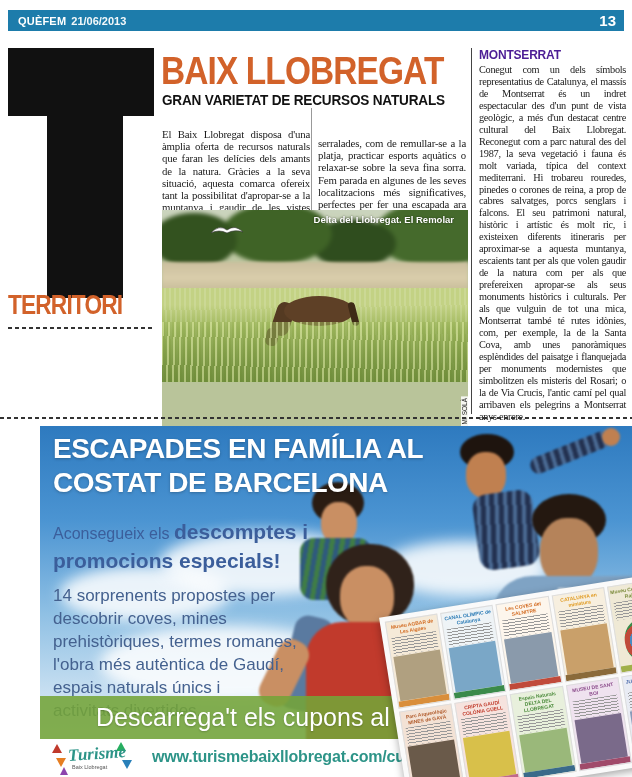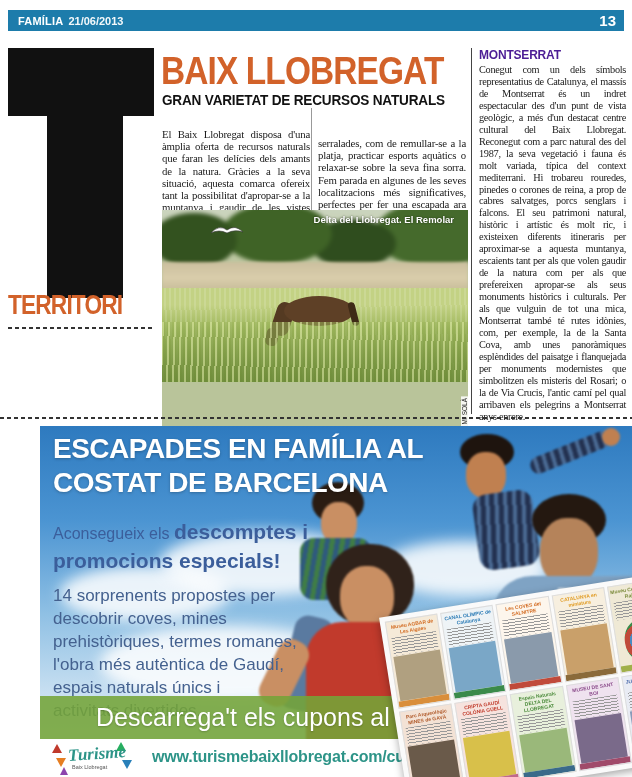--- a/index.html
+++ b/index.html
@@ -120,21 +120,21 @@
   .c7{background:#e8f0dc;} .c7 .ttl{color:#4a8a3a;} .c7 .img{background:#9ab87a;} .c7 .foot{background:#3a6a8a;}
   .c8{background:#efe2ef;} .c8 .ttl{color:#8a4a8a;} .c8 .img{background:#7a6a8a;} .c8 .foot{background:#a04a6a;}
   .c9{background:#e9ecf4;} .c9 .ttl{color:#4a6aaa;} .c9 .img{background:#8a9ab8;} .c9 .foot{background:#4a8aaa;}
 </style>
 </head>
 <body>
 
 <div id="page">
 
   <div class="topbar">
-    <span class="brand">FAMÍLIA</span>
+    <span class="brand">QUÈFEM</span>
     <span class="date">21/06/2013</span>
     <span class="mid"><b>ESPECIAL</b><span>COMARQUES DE BARCELONA</span></span>
     <span class="pagenum">13</span>
   </div>
 
   <div class="t-cross"></div>
   <div class="t-stem"></div>
   <div class="territori">TERRITORI</div>
   <div class="dash-h dash-left"></div>
 

